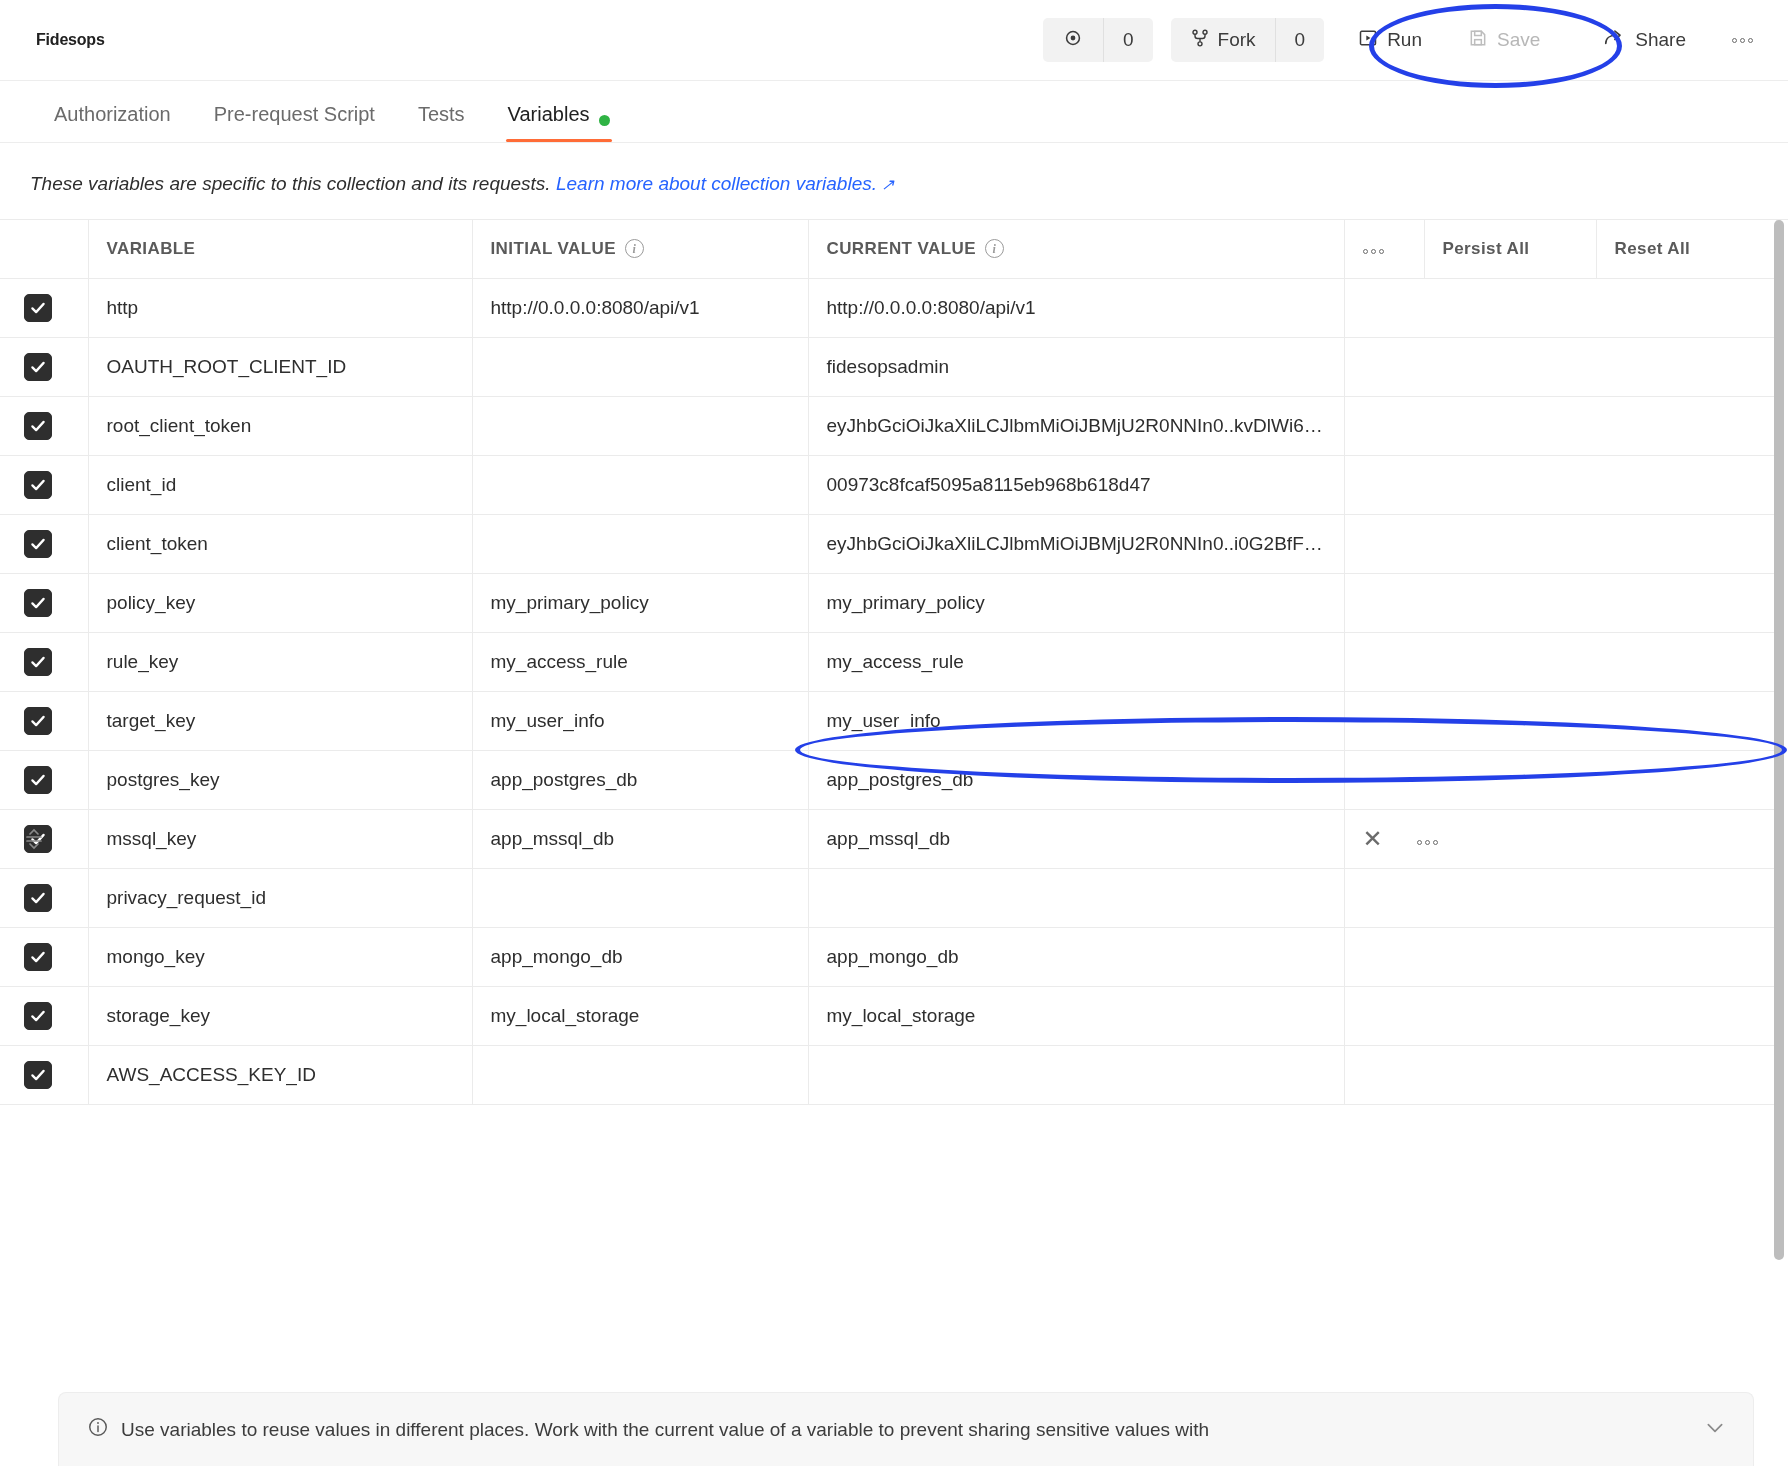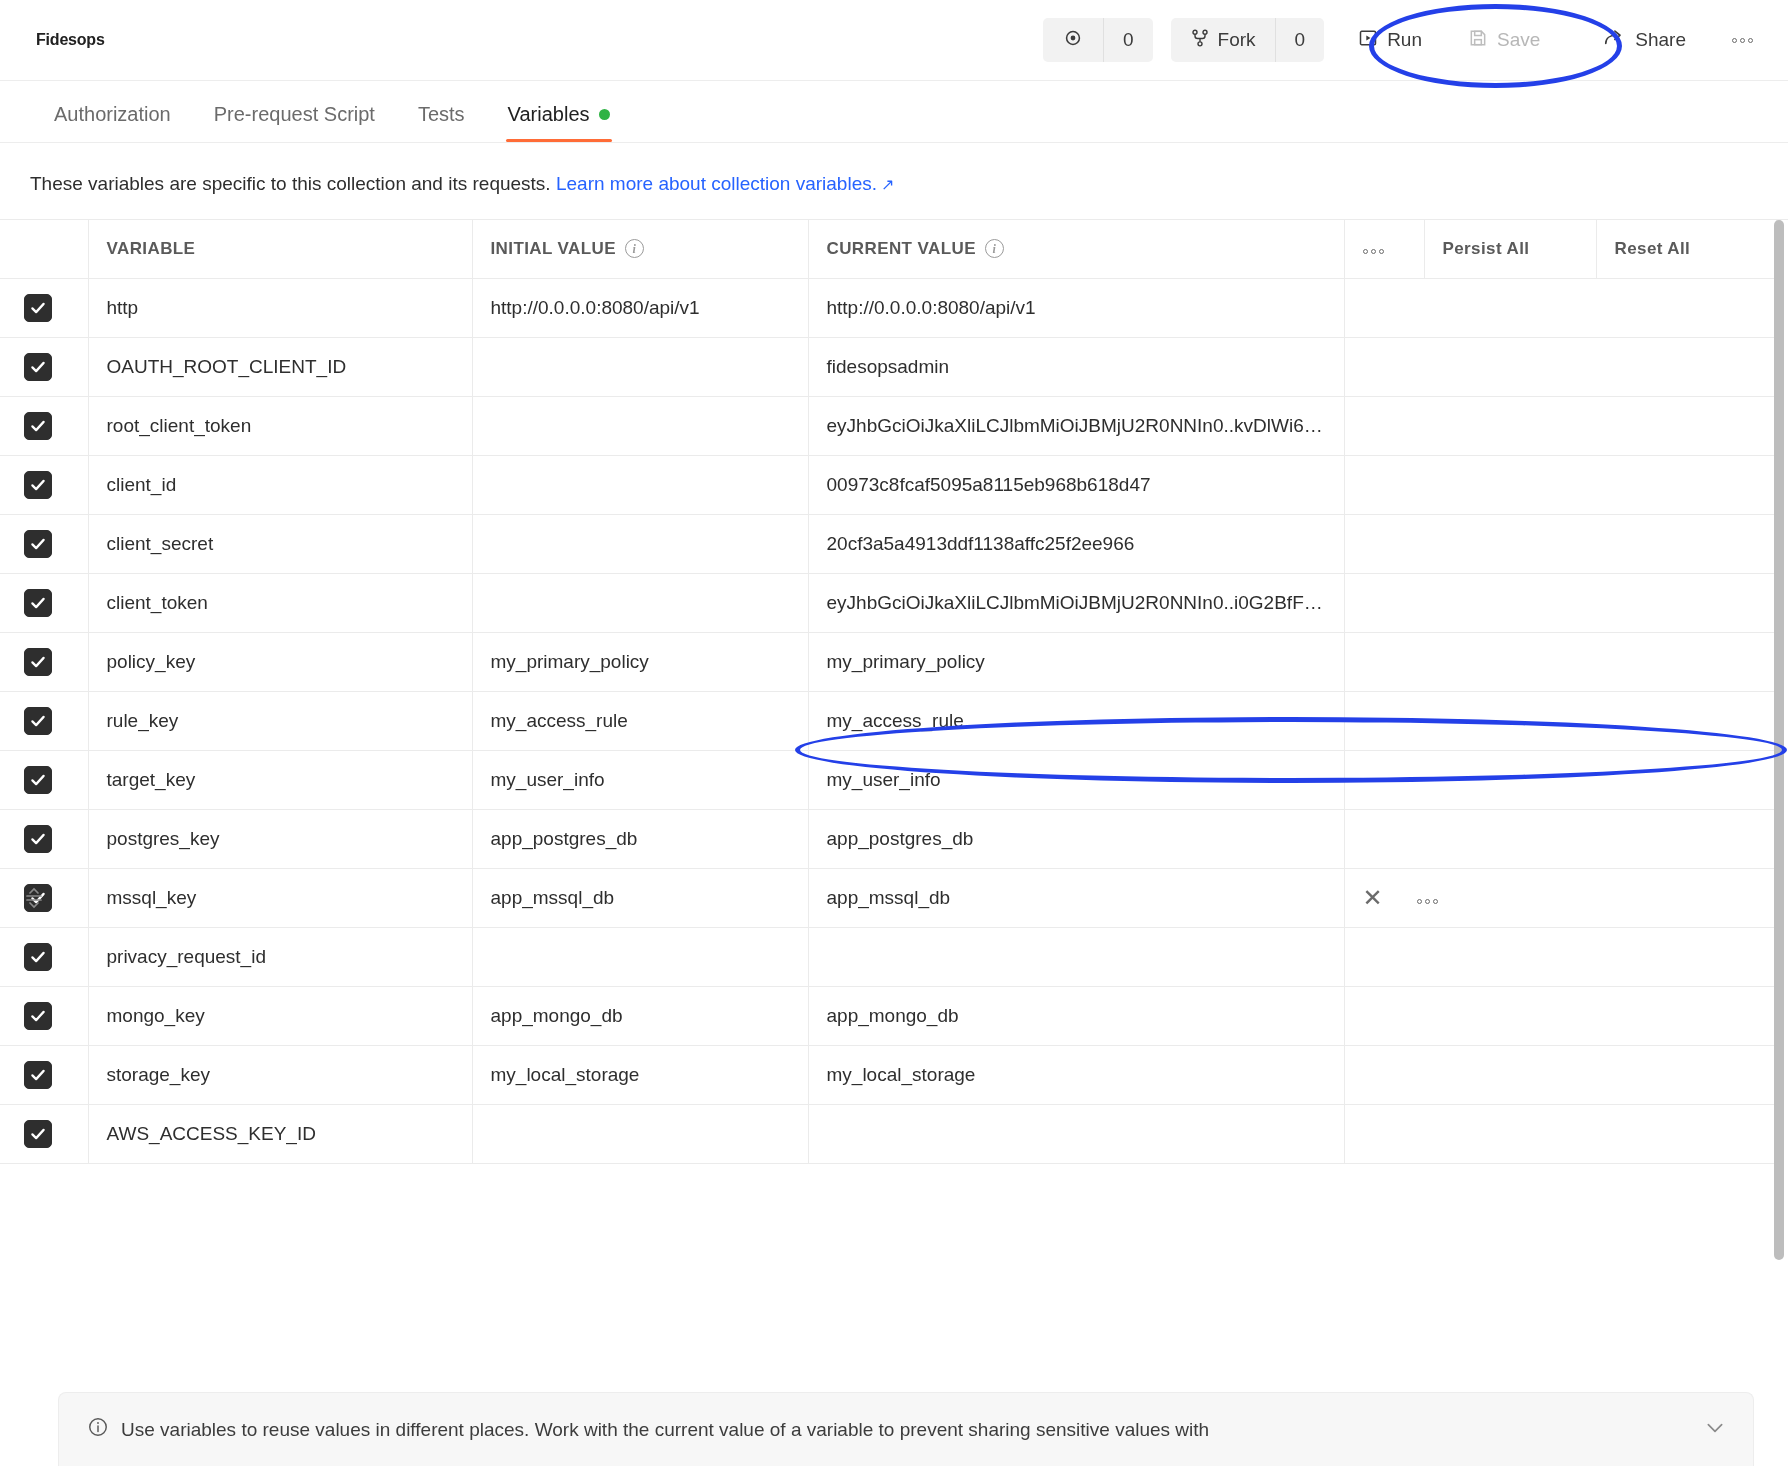--- a/index.html
+++ b/index.html
@@ -91,36 +91,37 @@
     position: relative;
     font-size: 20px;
     color: #6b6b6b;
     padding: 0 18px 16px 18px;
     cursor: pointer;
     display: flex;
     align-items: center;
     gap: 9px;
     white-space: nowrap;
   }
-  .tab.active { color: #212121; }
+  .tab.active { color: #212121; align-items: flex-end; }
   .tab.active::after {
     content: "";
     position: absolute;
     left: 16px; right: 16px; bottom: 0;
     height: 3px;
     background: var(--accent, #ff6c37);
     border-radius: 2px;
   }
   .greendot { width: 11px; height: 11px; border-radius: 50%; background: #2fb344; display:inline-block; }
 
   
   .descrow {
     padding: 30px 30px 24px 30px;
     font-size: 19px;
     color: #2e2e2e;
+    font-style: italic;
   }
   .descrow a { color: #2663ff; text-decoration: none; cursor: pointer; }
   .ext-arrow { color:#2663ff; font-size:16px; margin-left:4px; }
 
   
   .tablewrap {
     position: relative;
     margin: 0;
     border-top: 1px solid #ebebeb;
     width: 1788px;
@@ -439,35 +440,20 @@
           <tr>
             <td class="col-check">
               <div class="checkcell">
                 <span class="cb">
                   <svg width="18" height="18" viewBox="0 0 24 24" fill="none" stroke="#ffffff" stroke-width="3" stroke-linecap="round" stroke-linejoin="round">
                     <path d="M4.5 12.5l5 5 10-11"></path>
                   </svg>
                 </span>
               </div>
             </td>
-            <td class="col-var">client_secret</td>
-            <td class="col-init"></td>
-            <td class="col-cur">20cf3a5a4913ddf1138affc25f2ee966</td>
-            <td class="col-actions" colspan="3"></td>
-          </tr>
-          <tr>
-            <td class="col-check">
-              <div class="checkcell">
-                <span class="cb">
-                  <svg width="18" height="18" viewBox="0 0 24 24" fill="none" stroke="#ffffff" stroke-width="3" stroke-linecap="round" stroke-linejoin="round">
-                    <path d="M4.5 12.5l5 5 10-11"></path>
-                  </svg>
-                </span>
-              </div>
-            </td>
             <td class="col-var">client_token</td>
             <td class="col-init"></td>
             <td class="col-cur">eyJhbGciOiJkaXliLCJlbmMiOiJBMjU2R0NNIn0..i0G2BfFQ6MHhRuBV7V_Dfw...</td>
             <td class="col-actions" colspan="3"></td>
           </tr>
           <tr>
             <td class="col-check">
               <div class="checkcell">
                 <span class="cb">
                   <svg width="18" height="18" viewBox="0 0 24 24" fill="none" stroke="#ffffff" stroke-width="3" stroke-linecap="round" stroke-linejoin="round">

